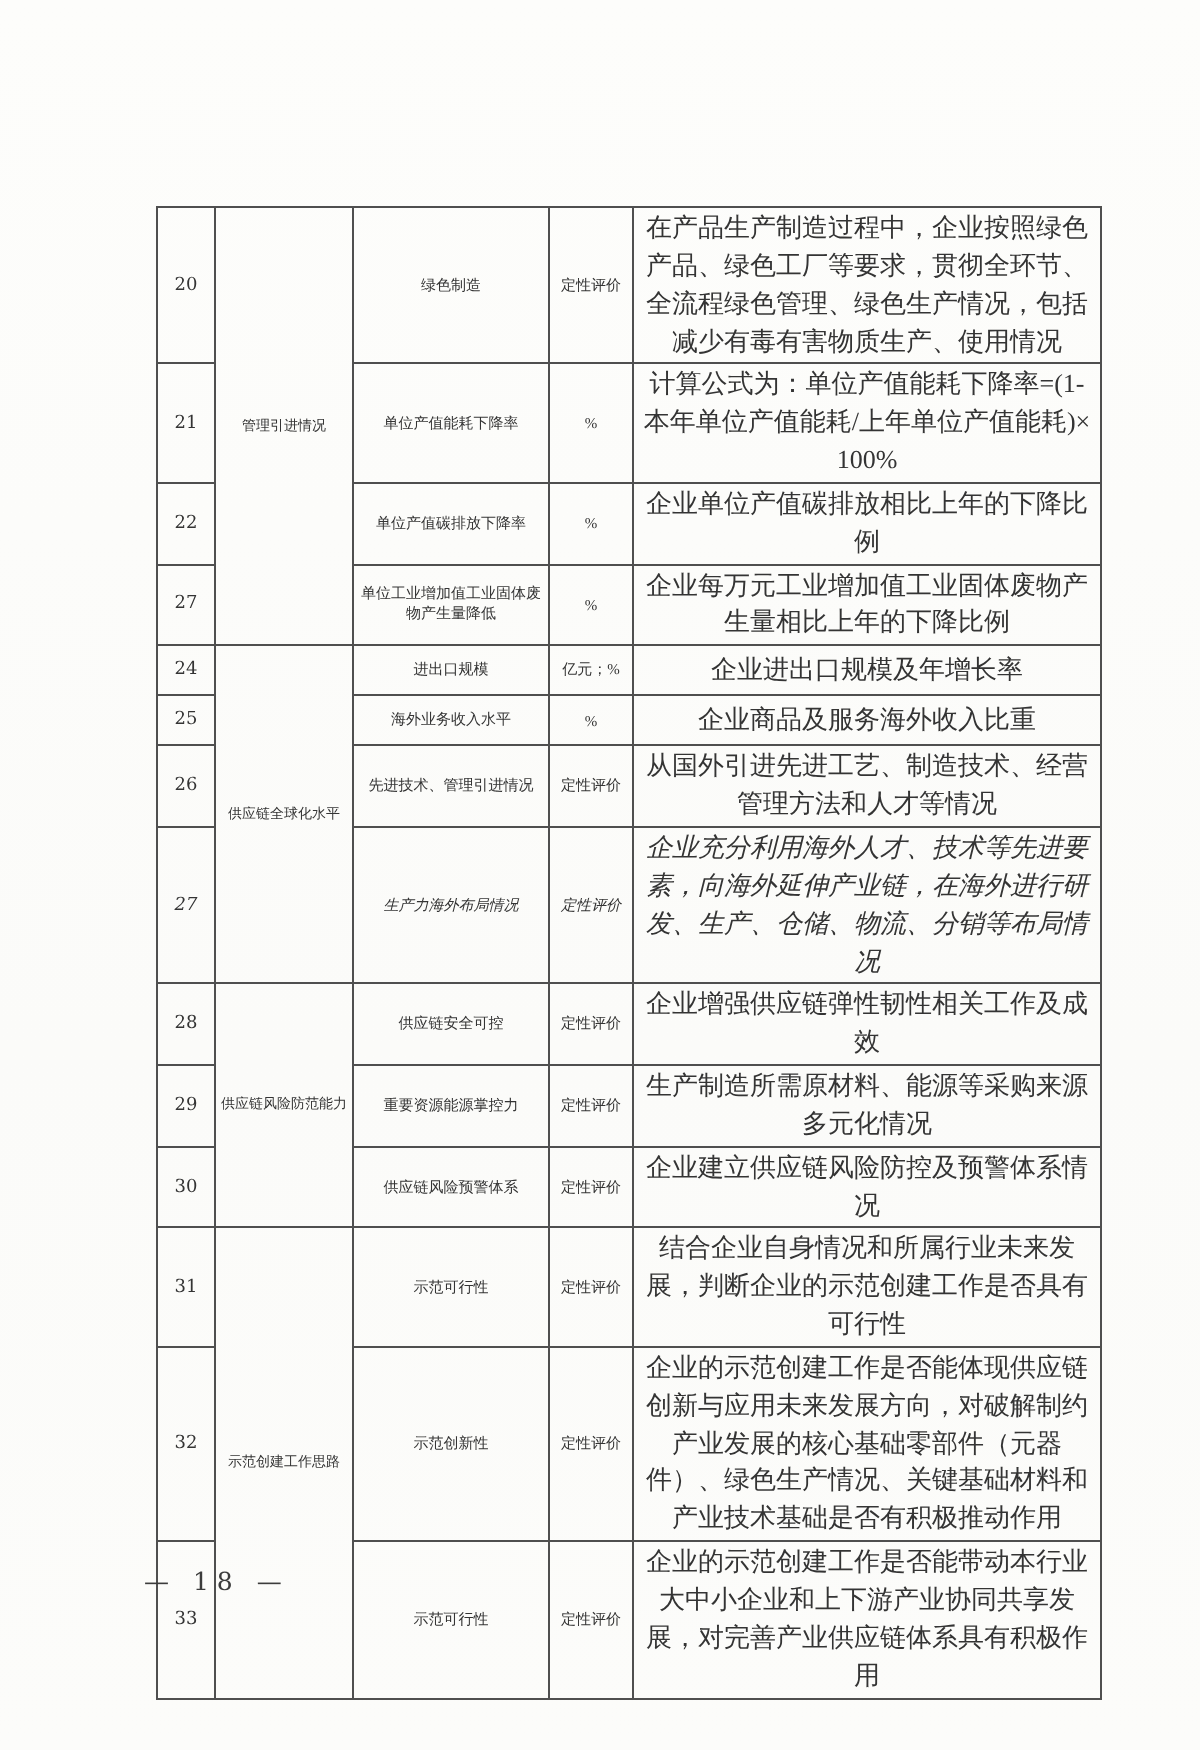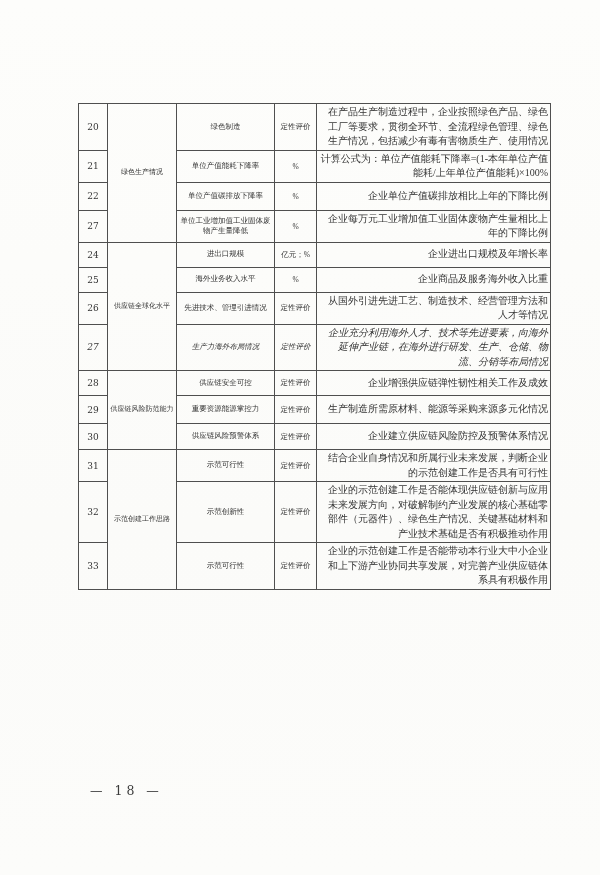--- a/index.html
+++ b/index.html
@@ -55,46 +55,46 @@
     line-height: 1.35;
   }
   td.col-unit {
     width: 37px;
     text-align: center;
     font-size: 7.5px;
     padding: 0;
   }
   td.col-desc {
     width: 229px;
-    text-align: right;
-    font-size: 10px;
+    text-align: center;
+    font-size: 13px;
     line-height: 1.45;
     padding: 2px 3px;
   }
   .page-number {
     position: absolute;
-    left: 90px;
+    left: 72px;
     top: 783px;
     font-size: 12.5px;
     letter-spacing: 4px;
     color: #3c3c3c;
     font-family: "DejaVu Serif", serif;
   }
 </style>
 </head>
 <body>
 
 <div class="page">
 
   <table class="eval-table">
 
     <tbody>
         <tr style="height:38px;">
       <td class="col-no">20</td>
-      <td class="col-cat" rowspan="4">绿色生产情况</td>
+      <td class="col-cat" rowspan="4">管理引进情况</td>
       <td class="col-ind">绿色制造</td>
       <td class="col-unit">定性评价</td>
       <td class="col-desc">在产品生产制造过程中，企业按照绿色产品、绿色工厂等要求，贯彻全环节、全流程绿色管理、绿色生产情况，包括减少有毒有害物质生产、使用情况</td>
     </tr>
     <tr style="height:30px;">
       <td class="col-no">21</td>
       <td class="col-ind">单位产值能耗下降率</td>
       <td class="col-unit">%</td>
       <td class="col-desc">计算公式为：单位产值能耗下降率=(1-本年单位产值能耗/上年单位产值能耗)×100%</td>
     </tr>

